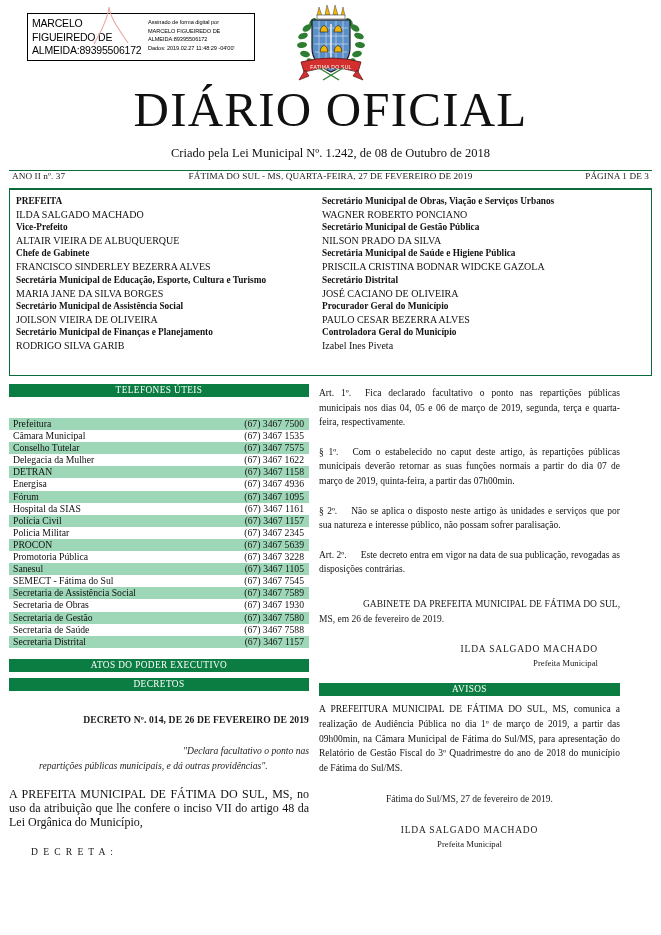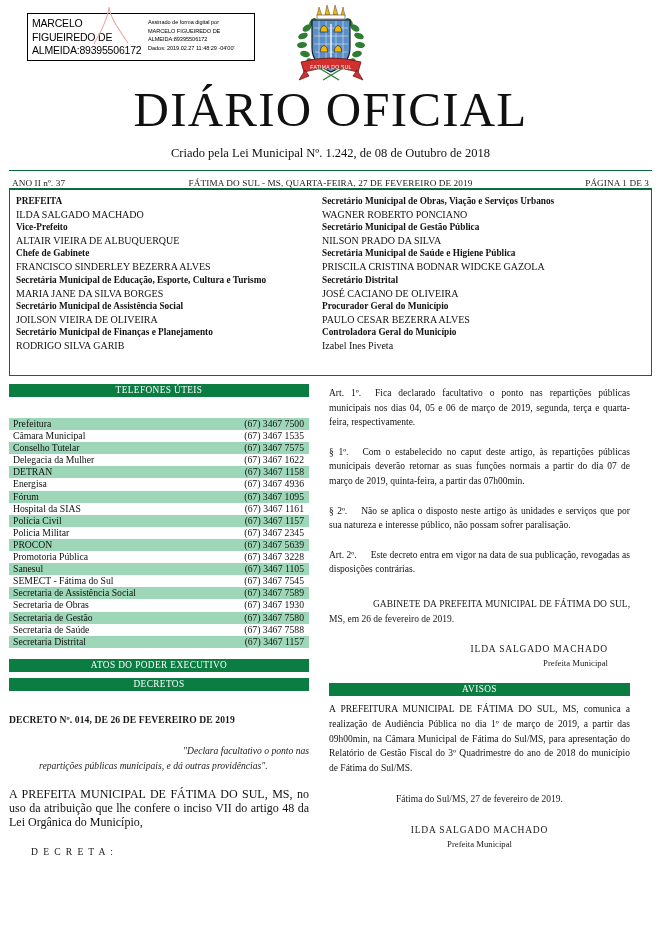--- a/index.html
+++ b/index.html
@@ -105,40 +105,40 @@
     color: #111;
   }
 
   
   .edition-bar {
     margin-top: 9px;
     border-top: 1.6px solid #0b6b3a;
     border-bottom: 1.6px solid #0b6b3a;
     height: 17px;
     display: flex;
-    align-items: flex-end;
+    align-items: flex-start;
     font-size: 9.2px;
     letter-spacing: 0.1px;
     position: relative;
   }
   .ed-ano { padding-left: 3px; }
   .ed-center {
     position: absolute;
     left: 0; right: 0;
     text-align: center;
   }
   .ed-page {
     margin-left: auto;
     padding-right: 3px;
   }
 
   
   .cols {
     display: flex;
-    gap: 20px;
+    gap: 10px;
     margin-top: 8px;
   }
   .col-left { width: 300px; }
   .col-right { width: 301px; }
 
   
   .officials-box {
     border: 1.6px solid #0b6b3a;
     box-sizing: border-box;
     height: 187px;
@@ -191,21 +191,21 @@
     white-space: nowrap;
     overflow: hidden;
   }
   .phones td.num {
     text-align: right;
     padding-right: 5px;
   }
 
   
   .decree-title {
-    text-align: left;
+    text-align: right;
     font-weight: bold;
     font-size: 9.6px;
     line-height: 13px;
     margin-top: 22px;
     letter-spacing: 0.1px;
   }
   .epigraph {
     font-style: italic;
     font-size: 9.6px;
     line-height: 15px;

